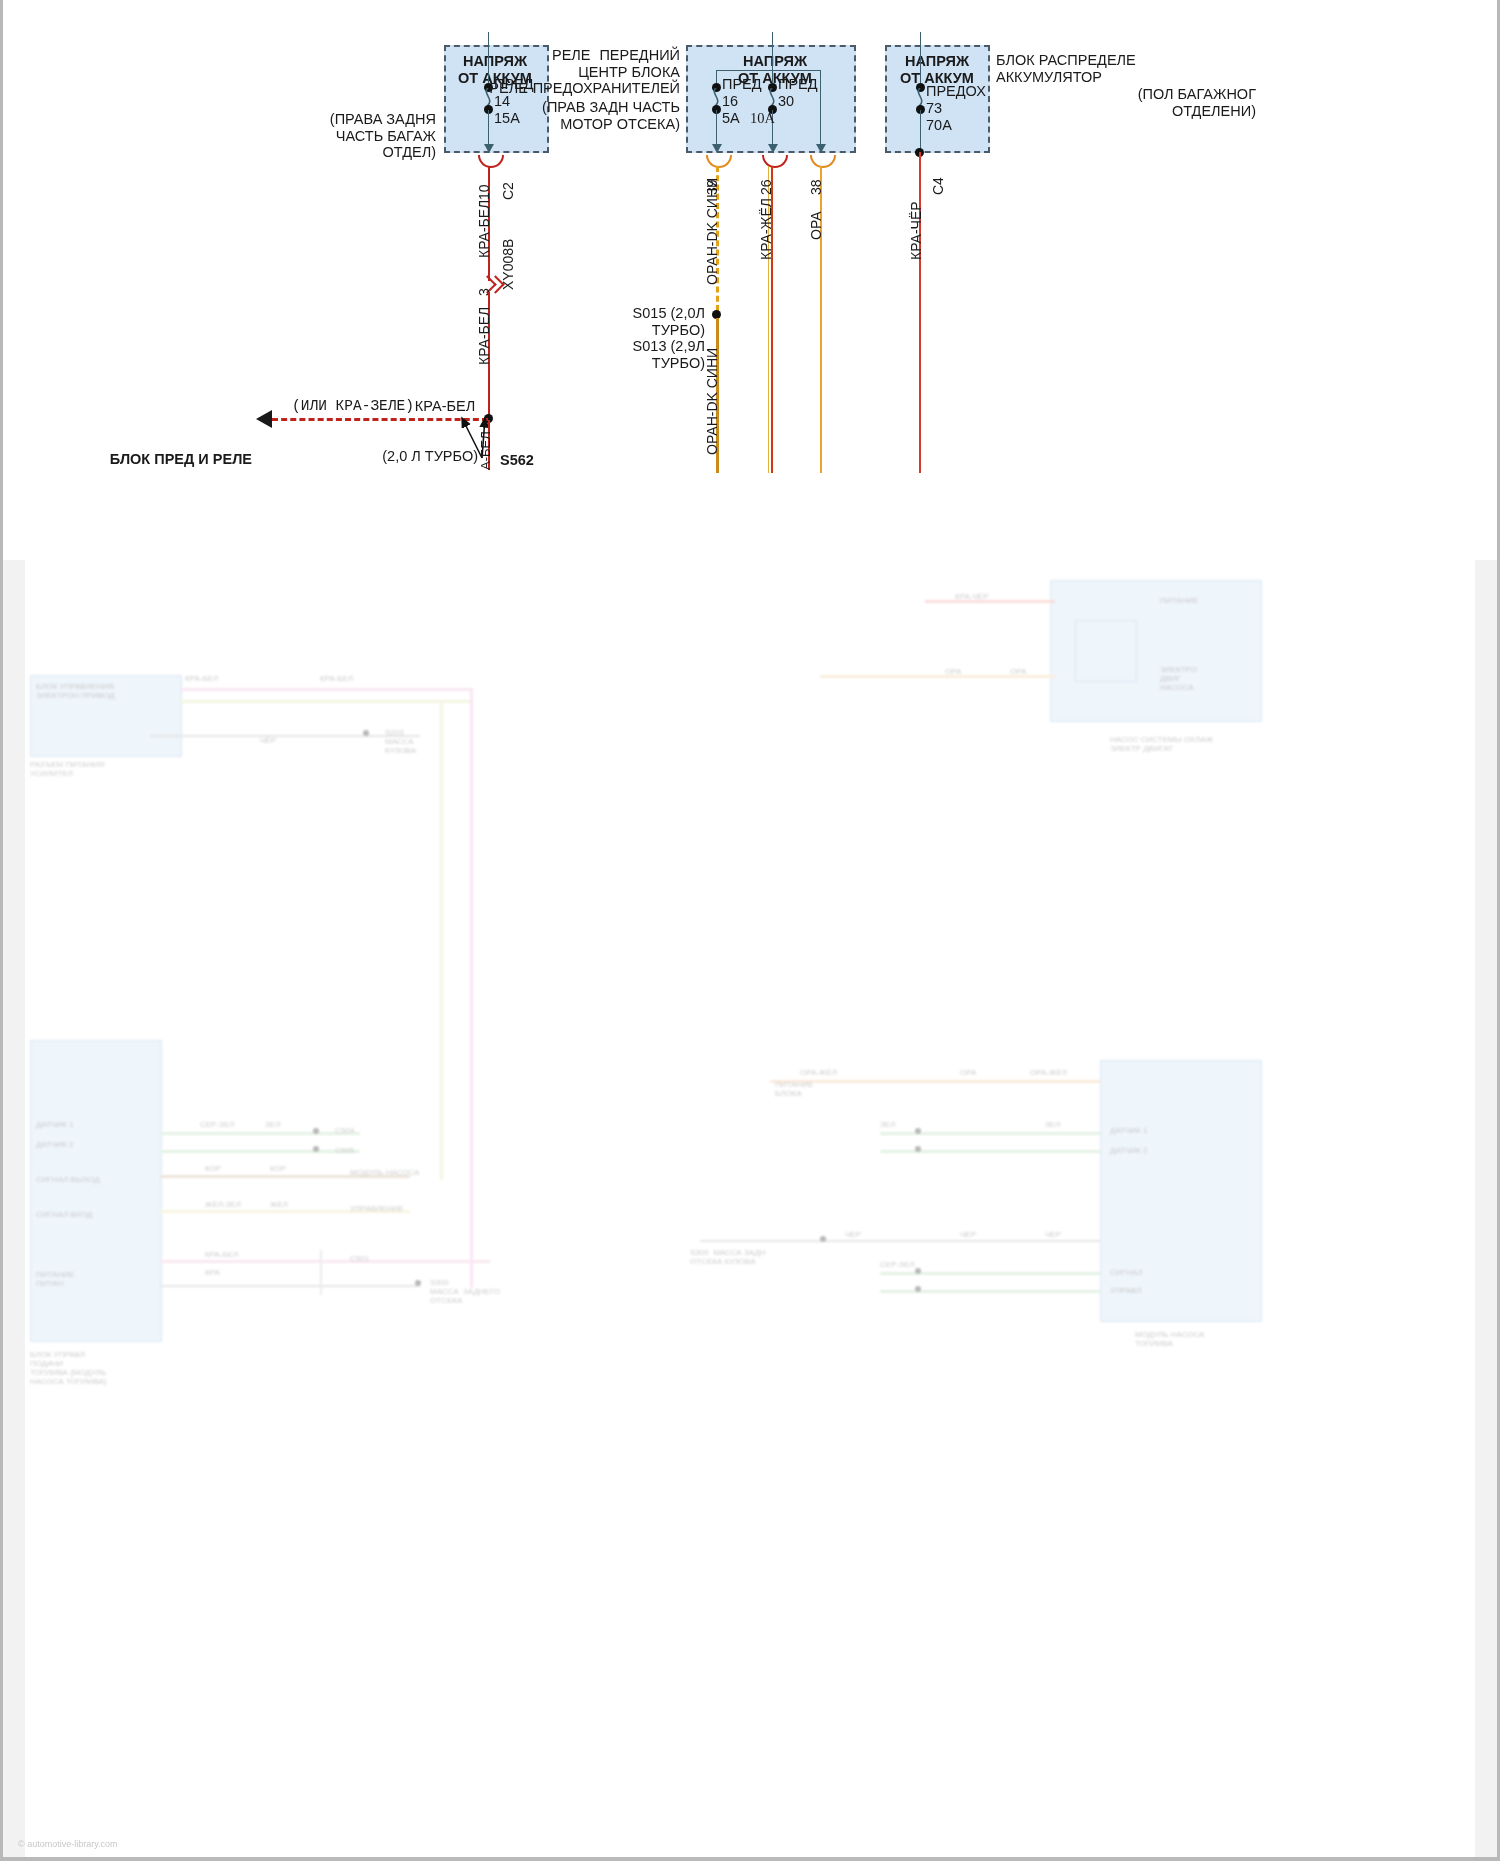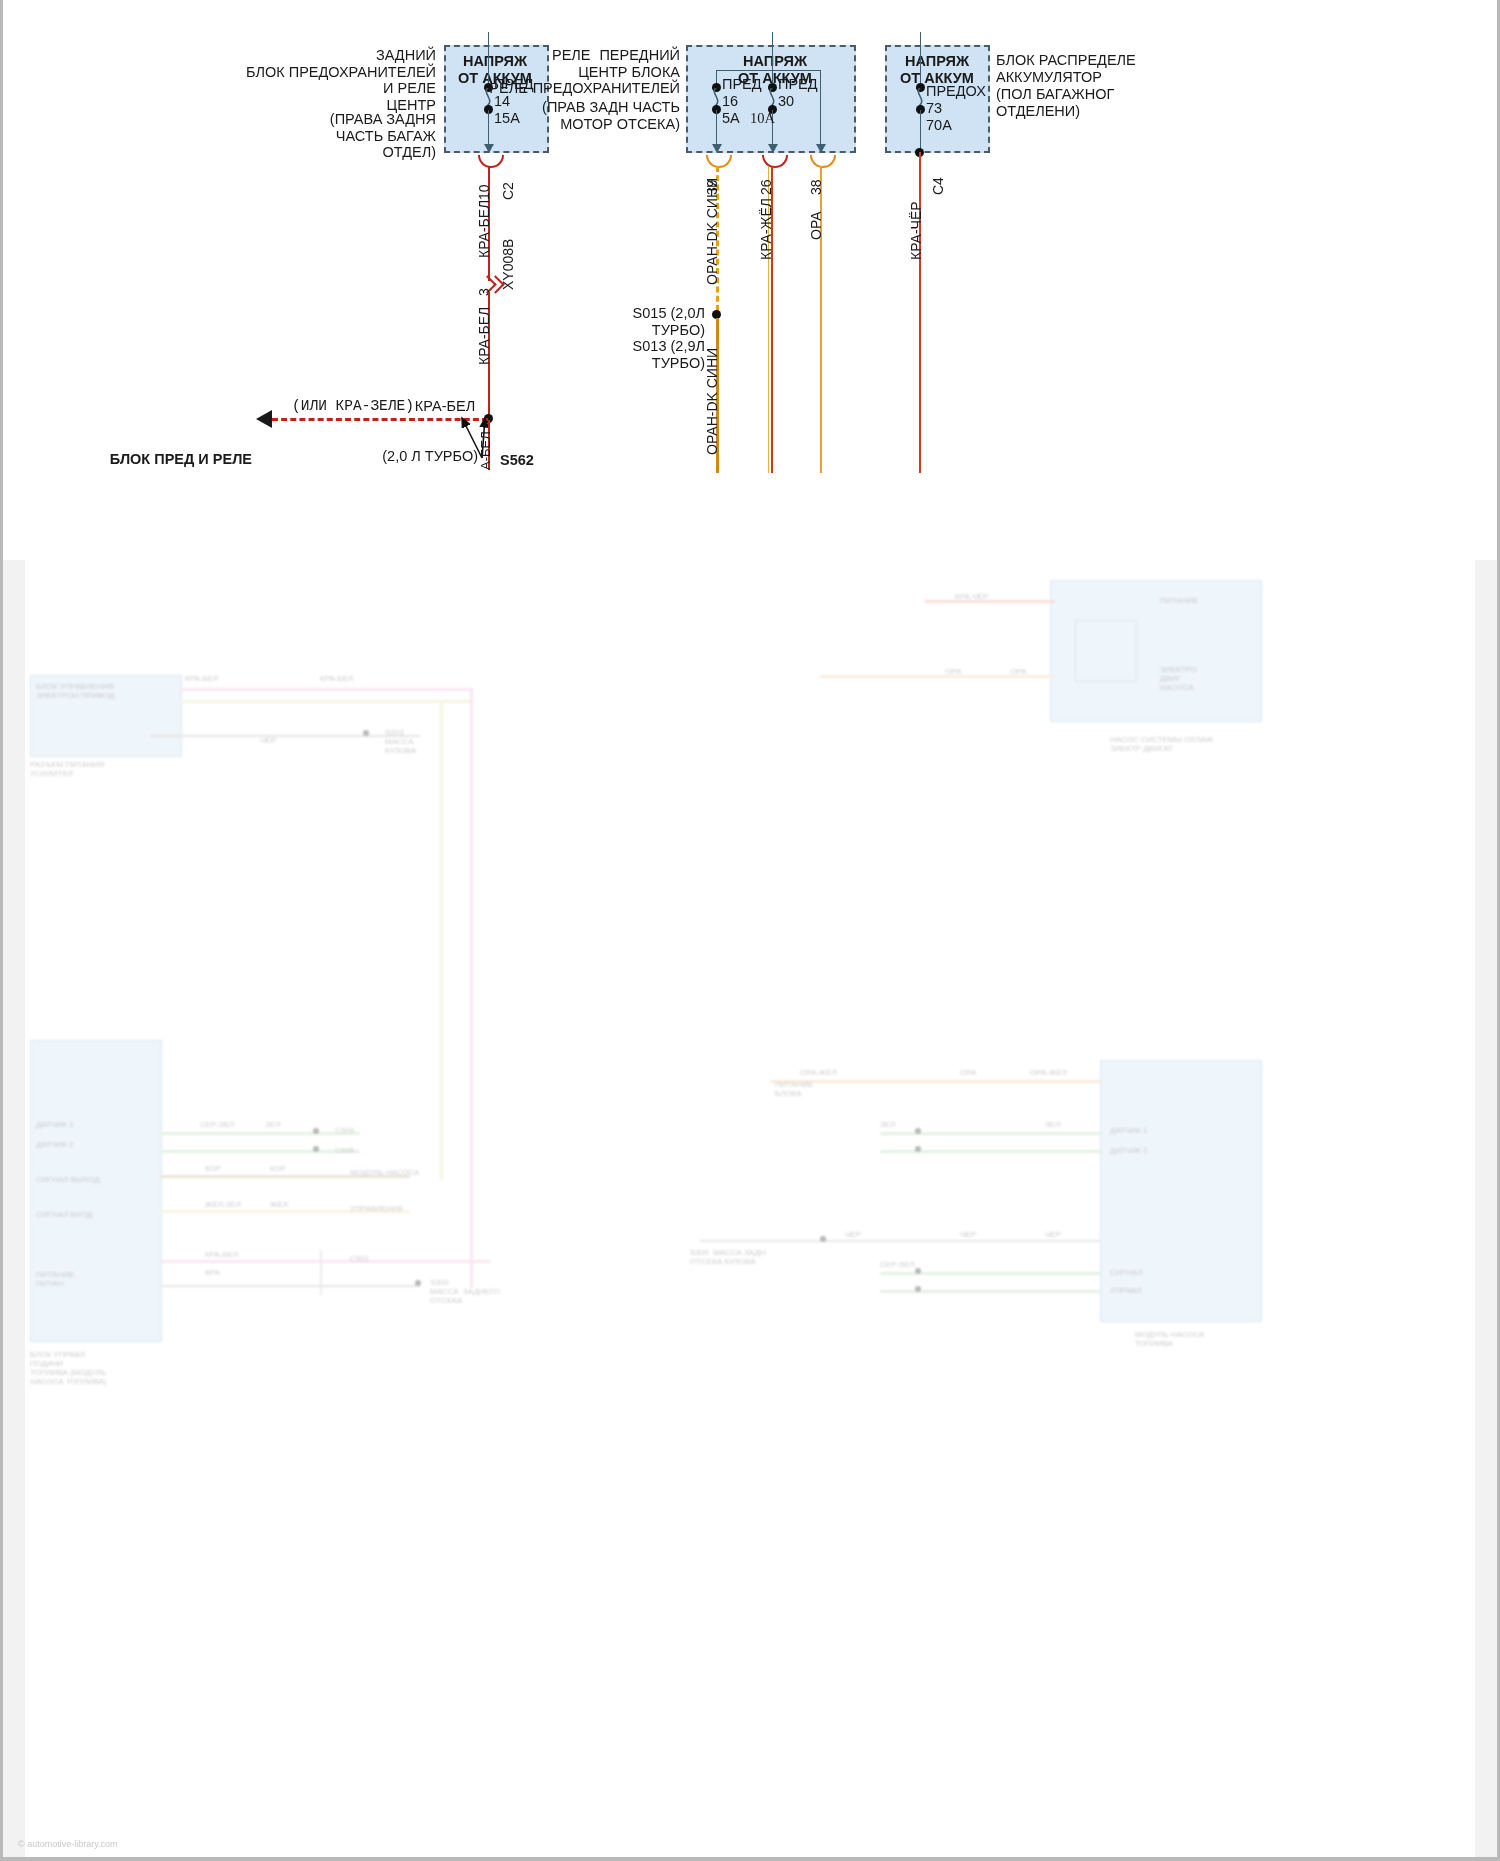--- a/index.html
+++ b/index.html
@@ -181,24 +181,20 @@
     <div class="ftxt" style="left:1110px;top:726px;">УПРАВЛ</div>
     <div class="ftxt" style="left:1135px;top:770px;">МОДУЛЬ НАСОСА
 ТОПЛИВА</div>
   </div>
 
   <div class="fusebox" style="left:444px;top:45px;width:105px;height:108px;"></div>
 
   <div class="txt c bold" style="left:420px;top:12px;width:150px;">НАПРЯЖ
 ОТ АККУМ</div>
 
-  <div class="txt r" style="left:228px;top:47px;width:208px;">ЗАДНИЙ
-БЛОК ПРЕДОХРАНИТЕЛЕЙ
-И РЕЛЕ
-ЦЕНТР</div>
   <div class="txt r" style="left:228px;top:111px;width:208px;">(ПРАВА ЗАДНЯ
 ЧАСТЬ БАГАЖ
 ОТДЕЛ)</div>
   <div class="txt l" style="left:552px;top:47px;width:60px;">РЕЛЕ</div>
 
   <div class="tealv" style="left:488px;top:32px;height:51px;"></div>
   <div class="dot" style="left:484px;top:83px;"></div>
   <svg class="fuse" style="left:480px;top:88px;" width="18" height="24">
     <path d="M8,0 C2,5 14,11 8,17 L8,24" fill="none" stroke="#3d6070" stroke-width="1.6"></path>
   </svg>
@@ -255,21 +251,21 @@
   <div class="arrowdown" style="left:816px;top:144px;"></div>
   <div class="cup org" style="left:810px;top:155px;"></div>
 
   <div class="fusebox" style="left:885px;top:45px;width:105px;height:108px;"></div>
 
   <div class="txt c bold" style="left:862px;top:12px;width:150px;">НАПРЯЖ
 ОТ АККУМ</div>
 
   <div class="txt l" style="left:996px;top:52px;width:260px;">БЛОК РАСПРЕДЕЛЕ
 АККУМУЛЯТОР</div>
-  <div class="txt l" style="left:996px;top:86px;width:260px;">(ПОЛ БАГАЖНОГ
+  <div class="txt l" style="left:996px;top:86px;width:260px;text-align:right;">(ПОЛ БАГАЖНОГ
 ОТДЕЛЕНИ)</div>
 
   <div class="tealv" style="left:920px;top:32px;height:51px;"></div>
   <div class="dot" style="left:916px;top:83px;"></div>
   <svg class="fuse" style="left:912px;top:88px;" width="18" height="24">
     <path d="M8,0 C2,5 14,11 8,17 L8,24" fill="none" stroke="#3d6070" stroke-width="1.6"></path>
   </svg>
   <div class="dot" style="left:916px;top:105px;"></div>
   <div class="tealv" style="left:920px;top:110px;height:40px;"></div>
   <div class="dot" style="left:915px;top:148px;"></div>

